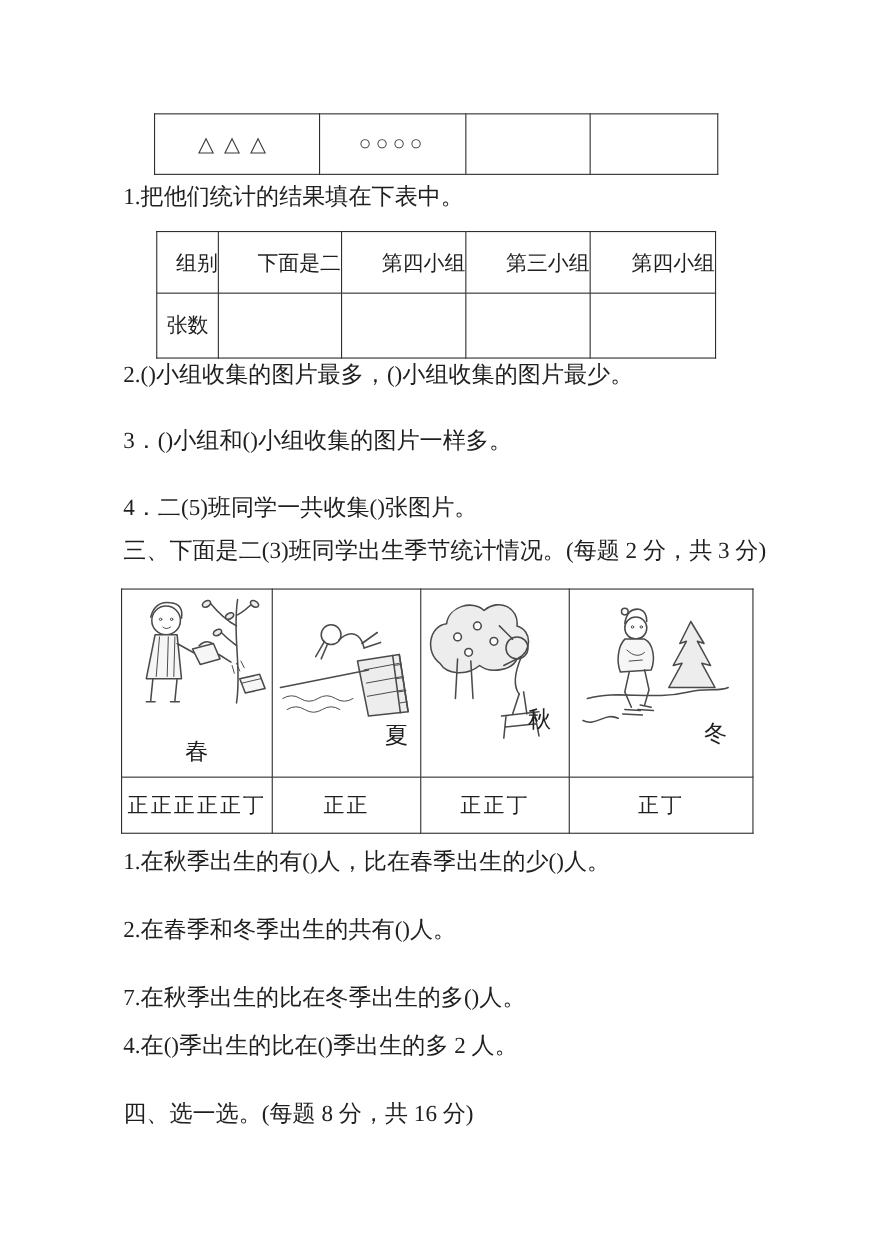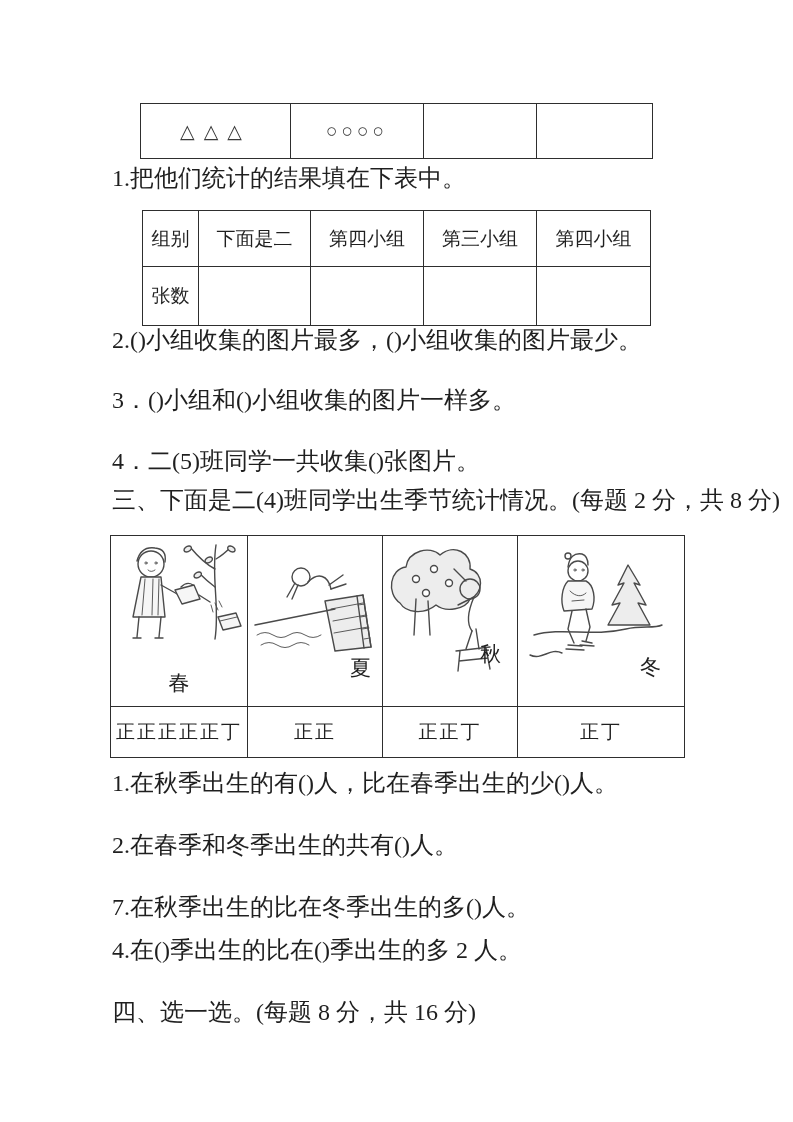--- a/index.html
+++ b/index.html
@@ -5,31 +5,31 @@
   html,body{margin:0;padding:0;background:#ffffff;}
   .page{
     position:relative;
     width:793px;height:1122px;
     background:#ffffff;
     overflow:hidden;
     font-family:"Liberation Serif","DejaVu Serif",serif;
     color:#1f1f1f;
   }
   .abs{position:absolute;}
-  .line{font-size:24px;line-height:24px;white-space:nowrap;}
+  .line{font-size:21px;line-height:24px;white-space:nowrap;}
   table.tbl{border-collapse:collapse;table-layout:fixed;}
   table.tbl td{border:1px solid #2e2e2e;padding:0;vertical-align:middle;text-align:center;font-size:19px;}
   
   .symbol-tbl{position:absolute;left:140px;top:103px;}
   .symbol-tbl td{height:54px;}
   .sym-tri{font-size:21px;letter-spacing:9px;color:#3a3a3a;}
   .sym-cir{font-size:23px;letter-spacing:4px;color:#3a3a3a;}
   
   .result-tbl{position:absolute;left:142px;top:210px;}
-  .result-tbl tr.r1 td{height:55px;}
+  .result-tbl tr.r1 td{height:55px;text-align:right;}
   .result-tbl tr.r2 td{height:58px;}
   
   .season-tbl{position:absolute;left:110px;top:535px;}
   .season-tbl tr.imgs td{height:170px;position:relative;vertical-align:top;}
   .season-tbl tr.tallies td{height:50px;}
   .tally{font-size:21px;letter-spacing:2px;white-space:nowrap;}
   .season-label{position:absolute;font-size:21px;color:#1f1f1f;}
   .lbl-spring{left:0;right:0;bottom:9px;text-align:center;}
   .lbl-summer{right:11px;bottom:24px;}
   .lbl-autumn{right:16px;bottom:38px;}
@@ -87,21 +87,21 @@
       <td></td>
       <td></td>
     </tr>
   </tbody>
     </table>
 
   <div class="abs line" style="left:112px;top:328px;">2.()小组收集的图片最多，()小组收集的图片最少。</div>
   <div class="abs line" style="left:112px;top:388px;">3．()小组和()小组收集的图片一样多。</div>
   <div class="abs line" style="left:112px;top:449px;">4．二(5)班同学一共收集()张图片。</div>
 
-  <div class="abs line" style="left:112px;top:488px;">三、下面是二(4)班同学出生季节统计情况。(每题 2 分，共 8 分)</div>
+  <div class="abs line" style="left:112px;top:488px;">三、下面是二(3)班同学出生季节统计情况。(每题 2 分，共 3 分)</div>
 
   <table class="tbl season-tbl">
     <colgroup>
         <col style="width:137px">
         <col style="width:135px">
         <col style="width:135px">
         <col style="width:167px">
       </colgroup>
     <tbody>
         <tr class="imgs">

